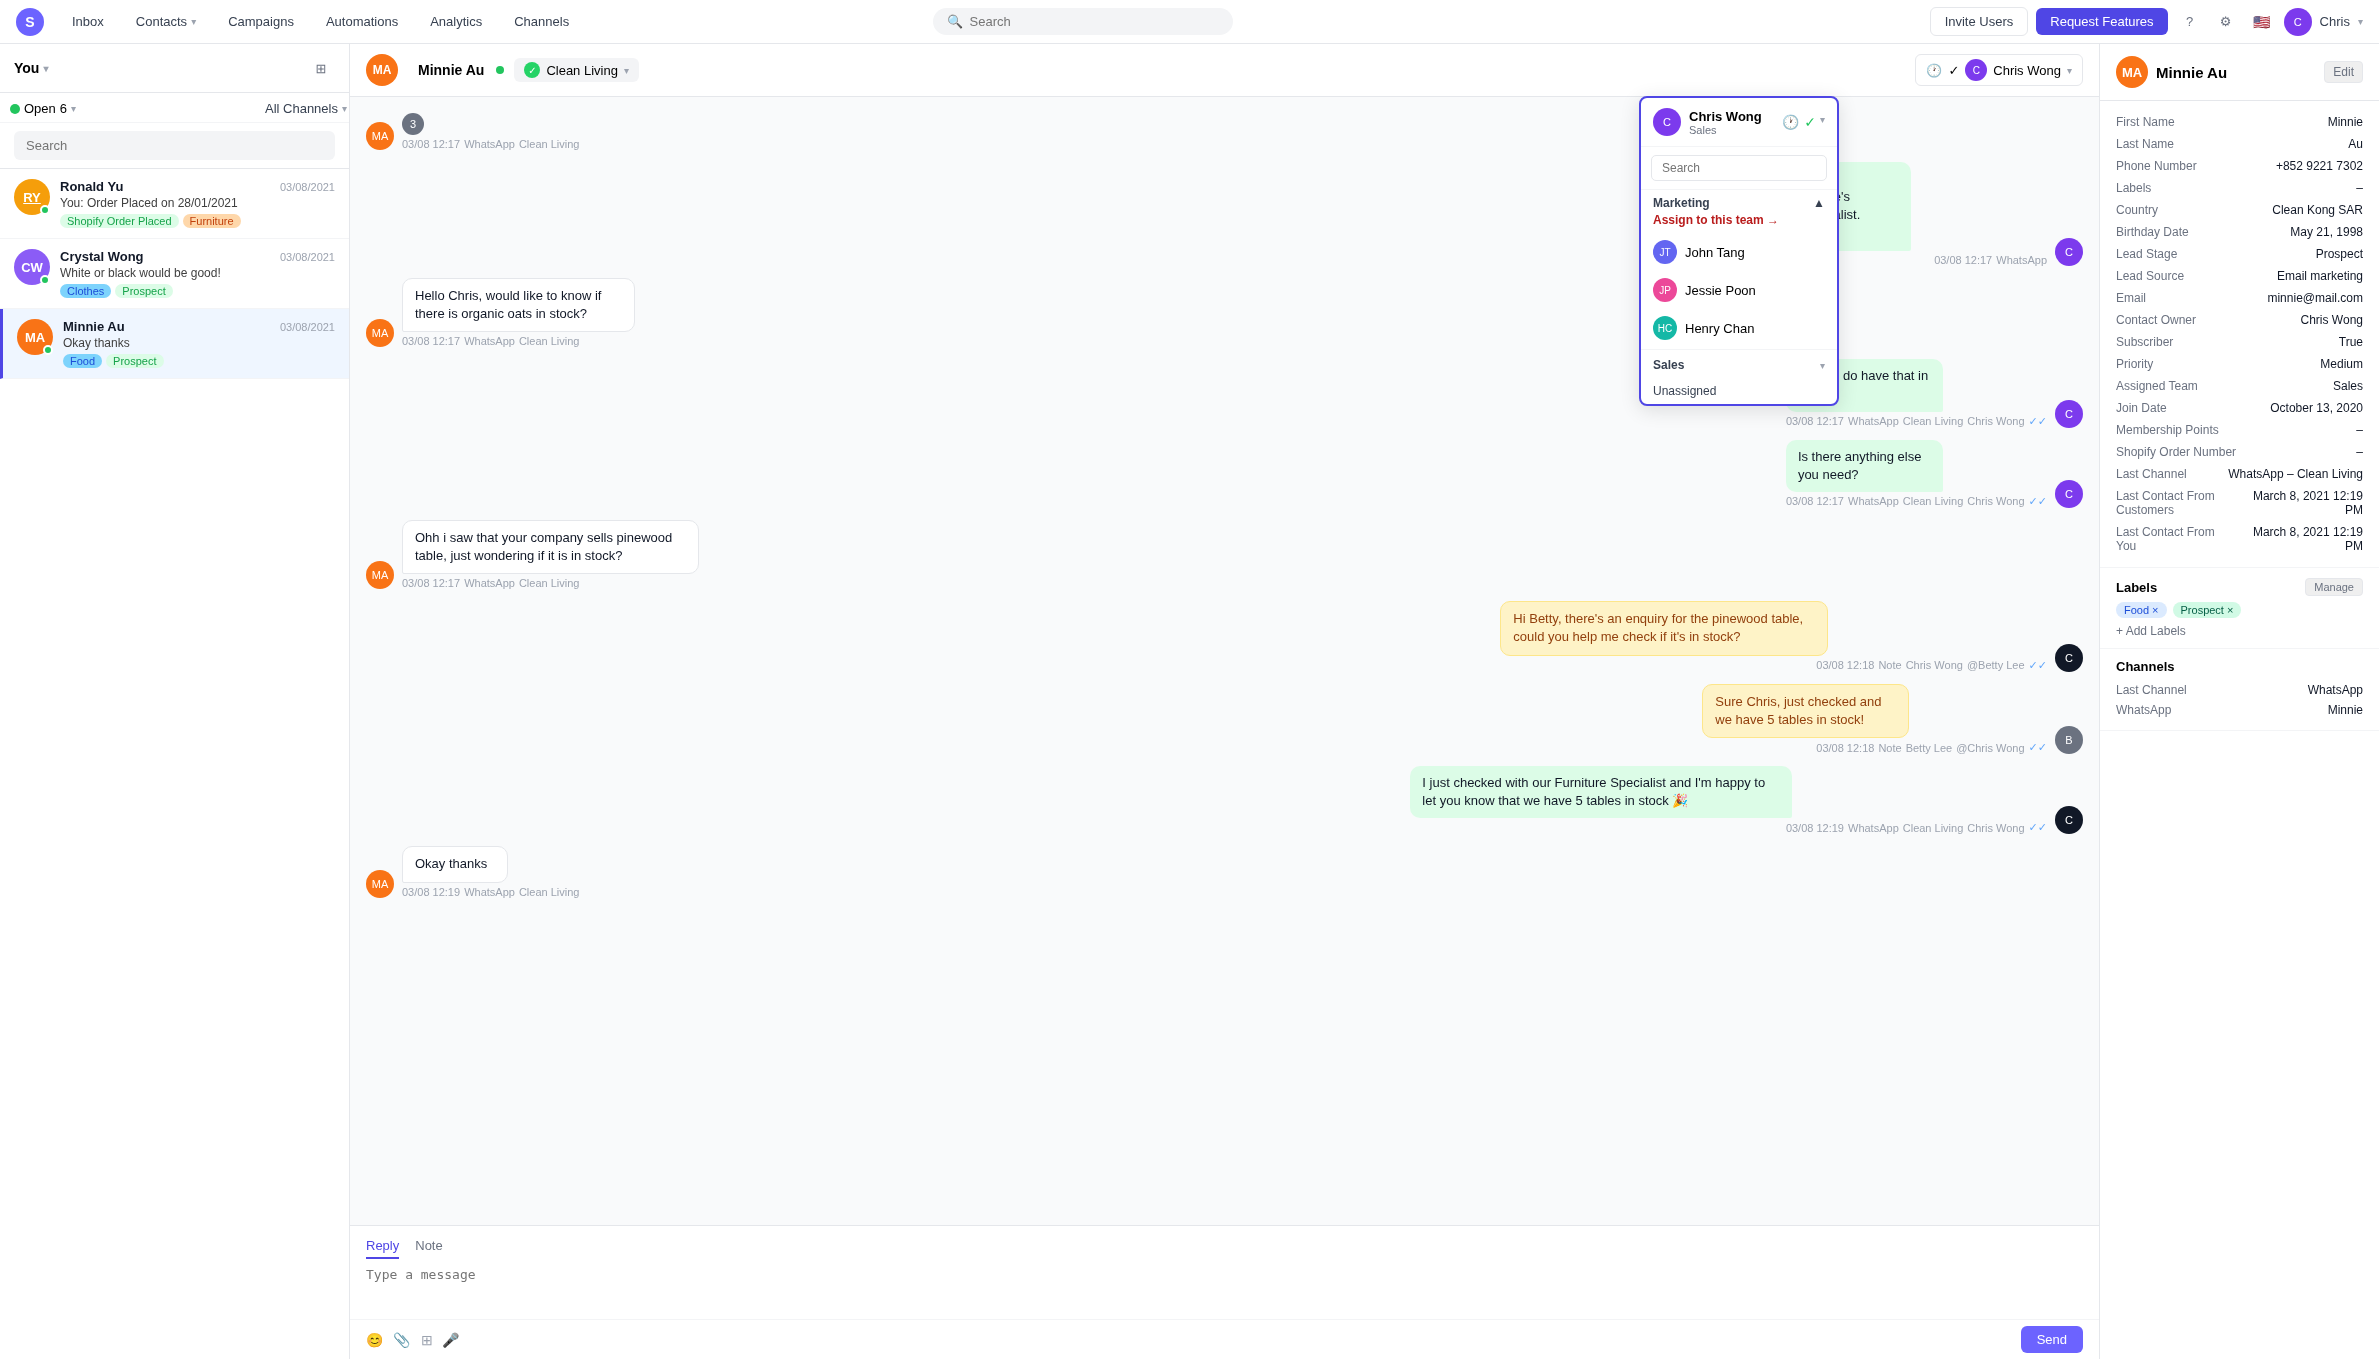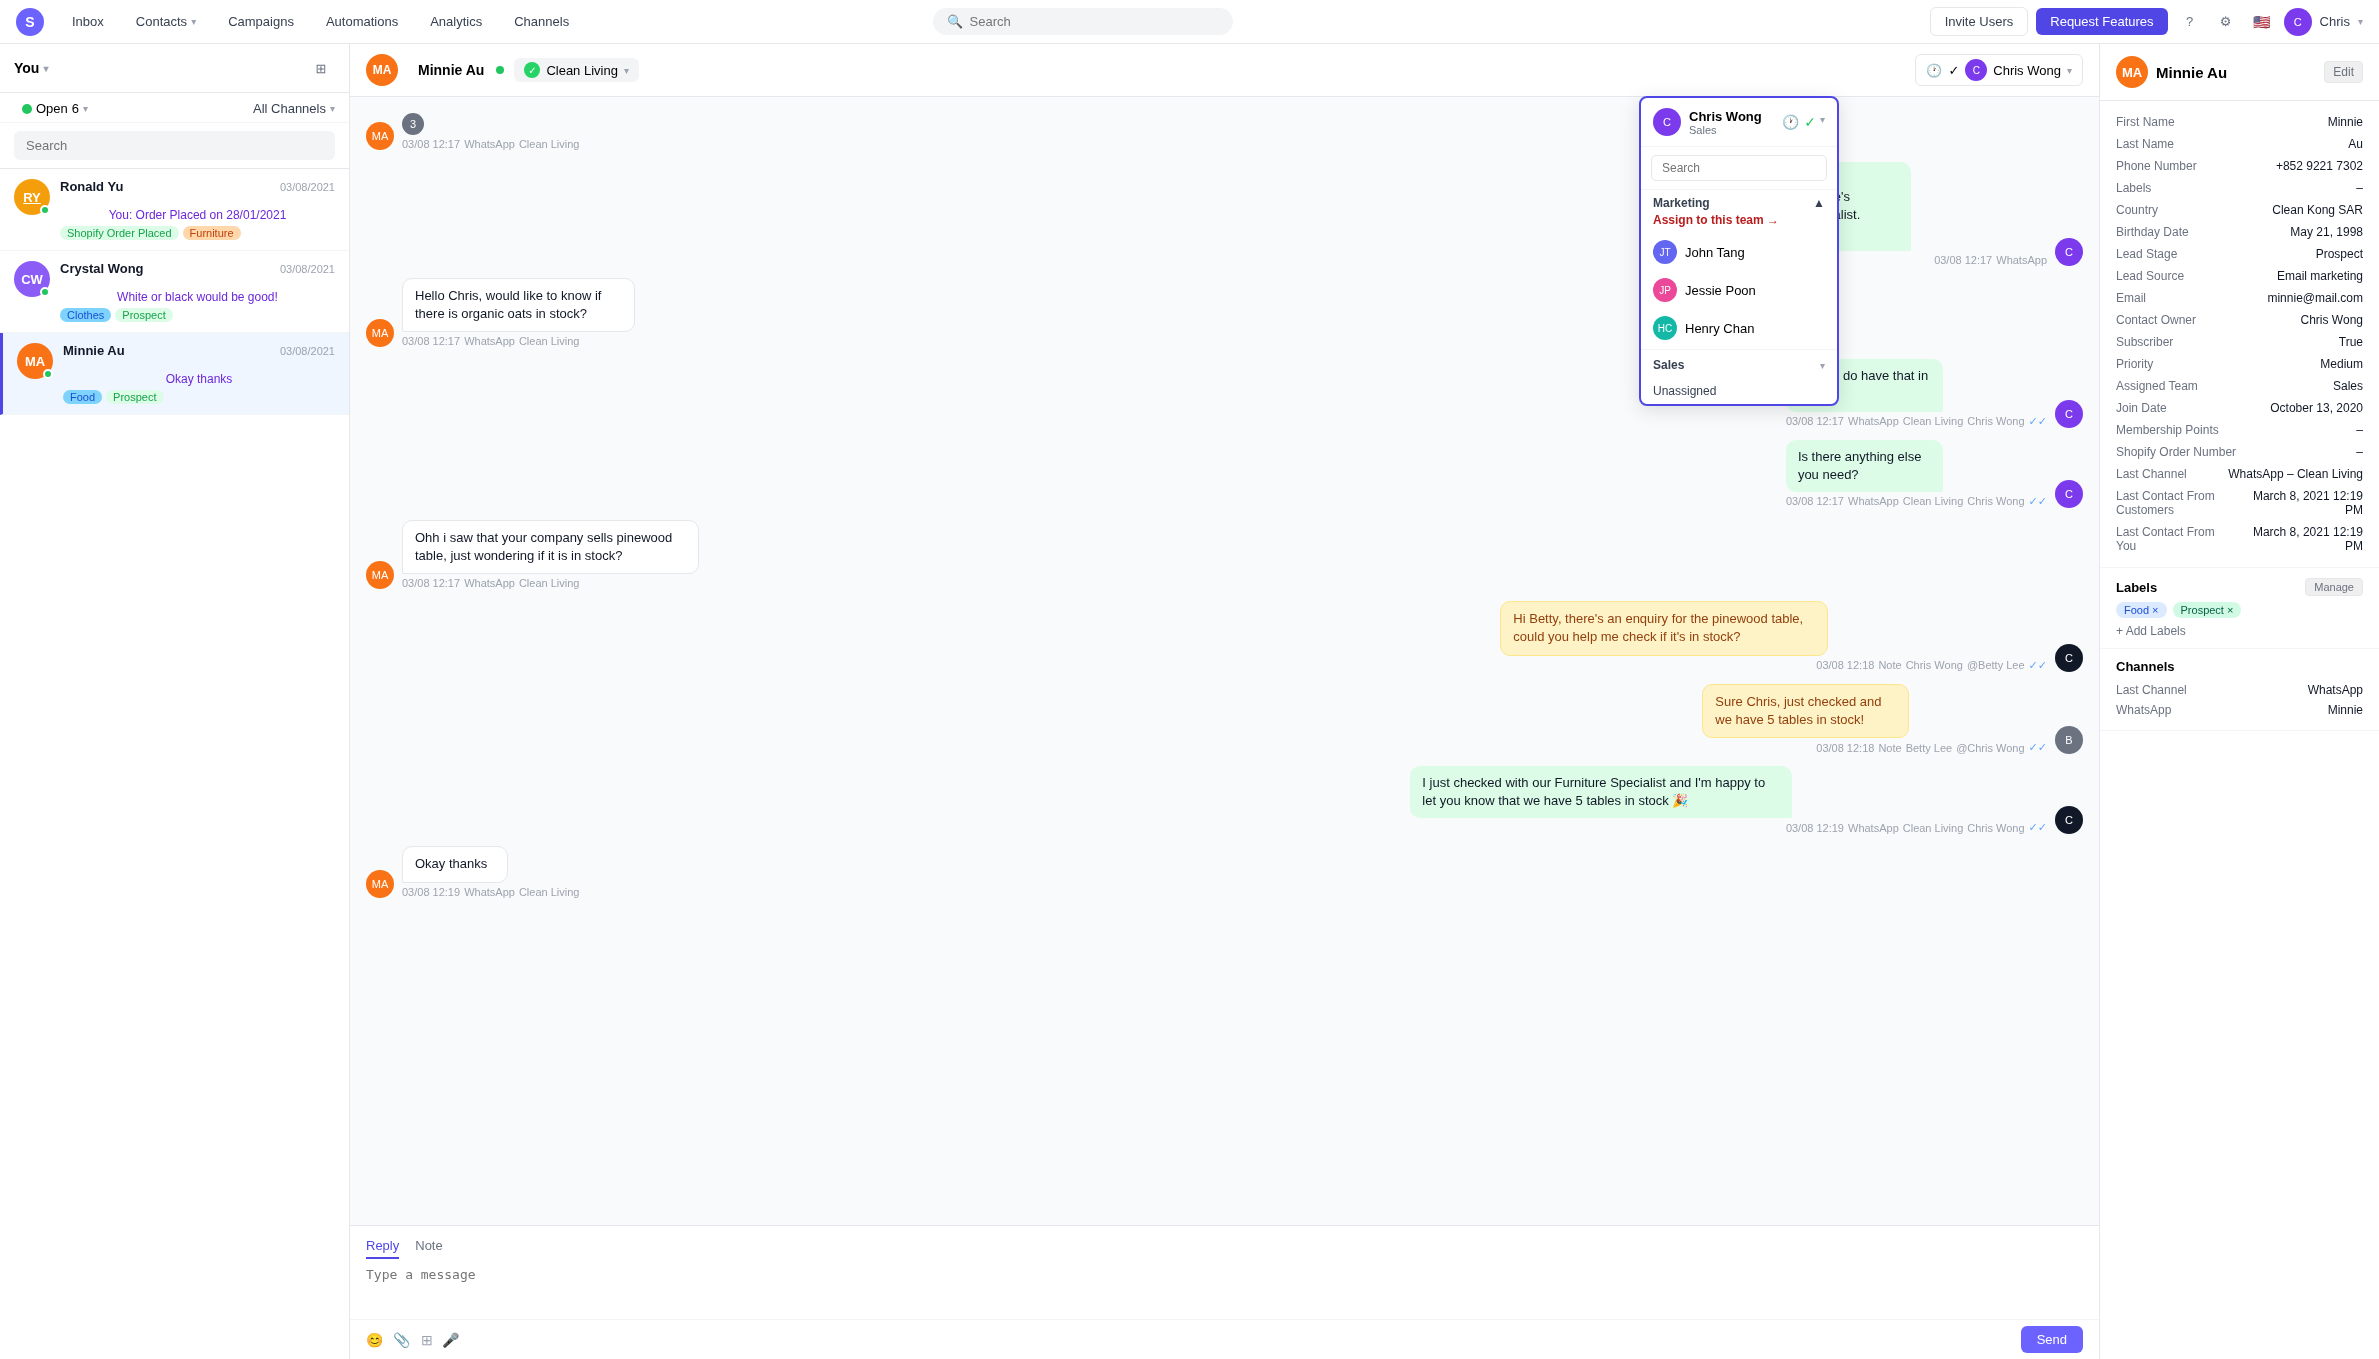--- a/index.html
+++ b/index.html
@@ -33,31 +33,31 @@
     
     .main-layout { display: flex; height: calc(100vh - 44px); }
 
     
     .left-sidebar { width: 350px; background: #fff; border-right: 1px solid #e5e7eb; display: flex; flex-direction: column; flex-shrink: 0; }
     .sidebar-header { padding: 10px 14px; border-bottom: 1px solid #e5e7eb; display: flex; align-items: center; justify-content: space-between; }
     .sidebar-you { display: flex; align-items: center; gap: 4px; font-weight: 600; font-size: 14px; cursor: pointer; }
     .open-badge { display: flex; align-items: center; gap: 4px; padding: 2px 8px; background: #fff; font-size: 13px; cursor: pointer; }
     .open-dot { width: 10px; height: 10px; background: #22c55e; border-radius: 50%; }
     .all-channels { font-size: 13px; color: #374151; cursor: pointer; display: flex; align-items: center; gap: 4px; }
-    .filter-row { display: flex; align-items: center; justify-content: space-between; padding: 6px 14px 4px; border-bottom: 1px solid #f3f4f6; }
+    .filter-row { display: flex; align-items: center; justify-content: space-between; padding: 6px 2px 4px; border-bottom: 1px solid #f3f4f6; }
     .search-box { padding: 8px 14px; border-bottom: 1px solid #e5e7eb; }
     .search-input { width: 100%; background: #f3f4f6; border: none; border-radius: 6px; padding: 7px 12px; font-size: 13px; color: #374151; outline: none; }
     .conversation-list { flex: 1; overflow-y: auto; }
     .conv-item { display: flex; align-items: flex-start; padding: 10px 14px; cursor: pointer; border-bottom: 1px solid #f3f4f6; position: relative; }
     .conv-item.active { background: #eff6ff; border-left: 3px solid #4f46e5; }
     .conv-avatar { width: 36px; height: 36px; border-radius: 50%; background: #d1d5db; display: flex; align-items: center; justify-content: center; color: #fff; font-size: 13px; font-weight: 600; flex-shrink: 0; margin-right: 10px; position: relative; }
     .conv-avatar-status { width: 10px; height: 10px; background: #22c55e; border-radius: 50%; border: 2px solid #fff; position: absolute; bottom: 0; right: 0; }
     .conv-content { flex: 1; min-width: 0; }
     .conv-name { font-weight: 600; font-size: 13px; color: #111827; }
-    .conv-preview { font-size: 12px; color: #6d28d9; white-space: nowrap; overflow: hidden; text-overflow: ellipsis; margin-top: 14px; text-align: center; }
+    .conv-preview { font-size: 12px; color: #404040; white-space: nowrap; overflow: hidden; text-overflow: ellipsis; margin-top: 2px; }
     .conv-tags { display: flex; gap: 4px; margin-top: 4px; flex-wrap: wrap; }
     .tag { padding: 1px 7px; border-radius: 10px; font-size: 11px; font-weight: 500; }
     .tag-green { background: #dcfce7; color: #16a34a; }
     .tag-blue { background: #7dd3fc; color: #1d4ed8; }
     .tag-orange { background: #fed7aa; color: #c2410c; }
     .conv-date { font-size: 11px; color: #9ca3af; white-space: nowrap; margin-left: 8px; }
 
     
     .chat-area { flex: 1; display: flex; flex-direction: column; background: #fff; position: relative; }
     .chat-header { display: flex; align-items: center; padding: 10px 16px; border-bottom: 1px solid #e5e7eb; gap: 10px; background: #fff; }

